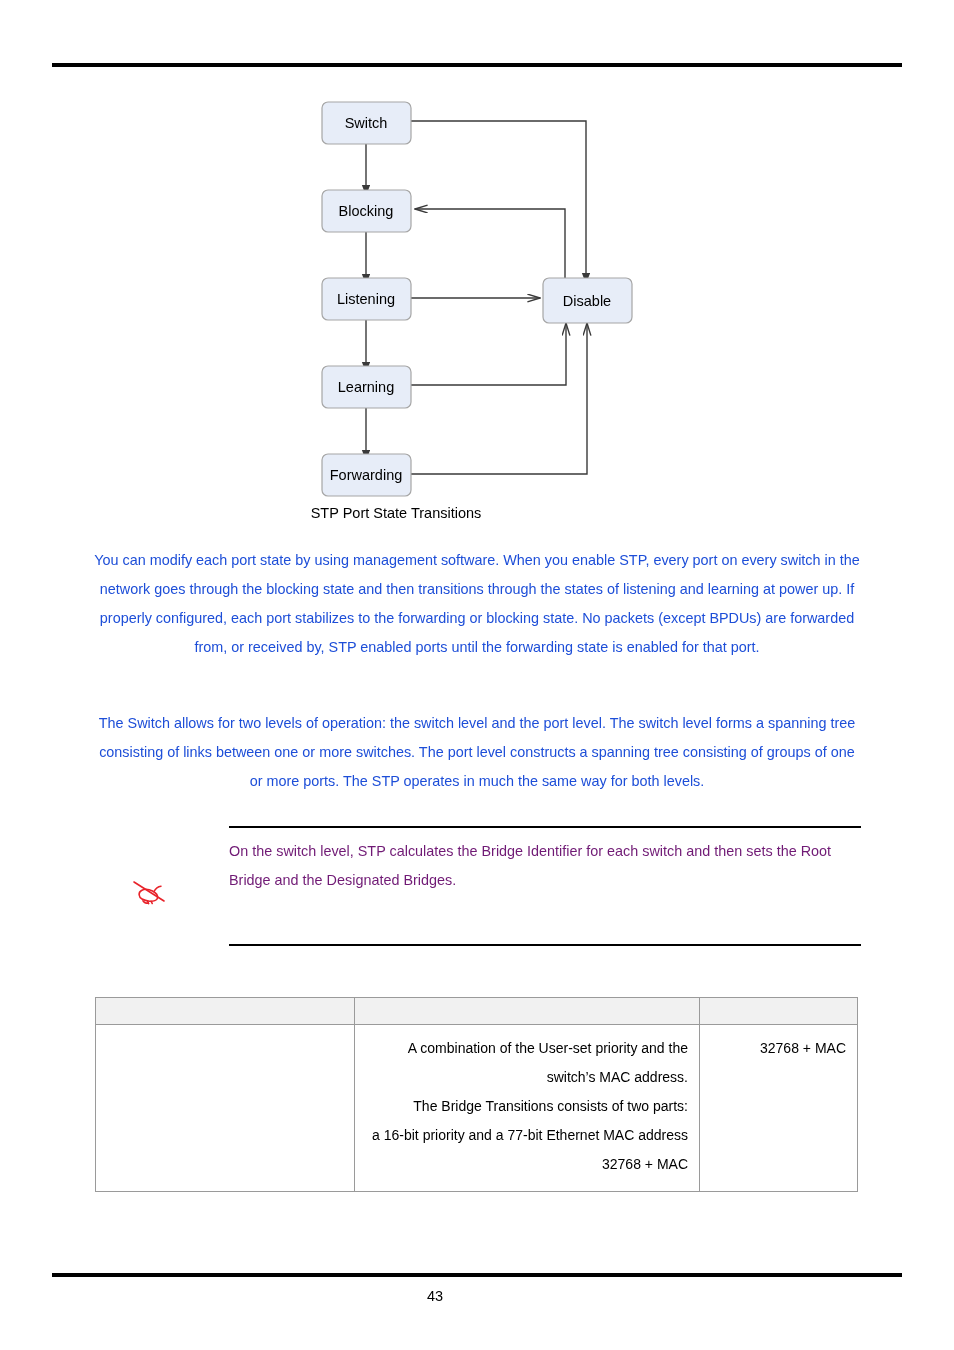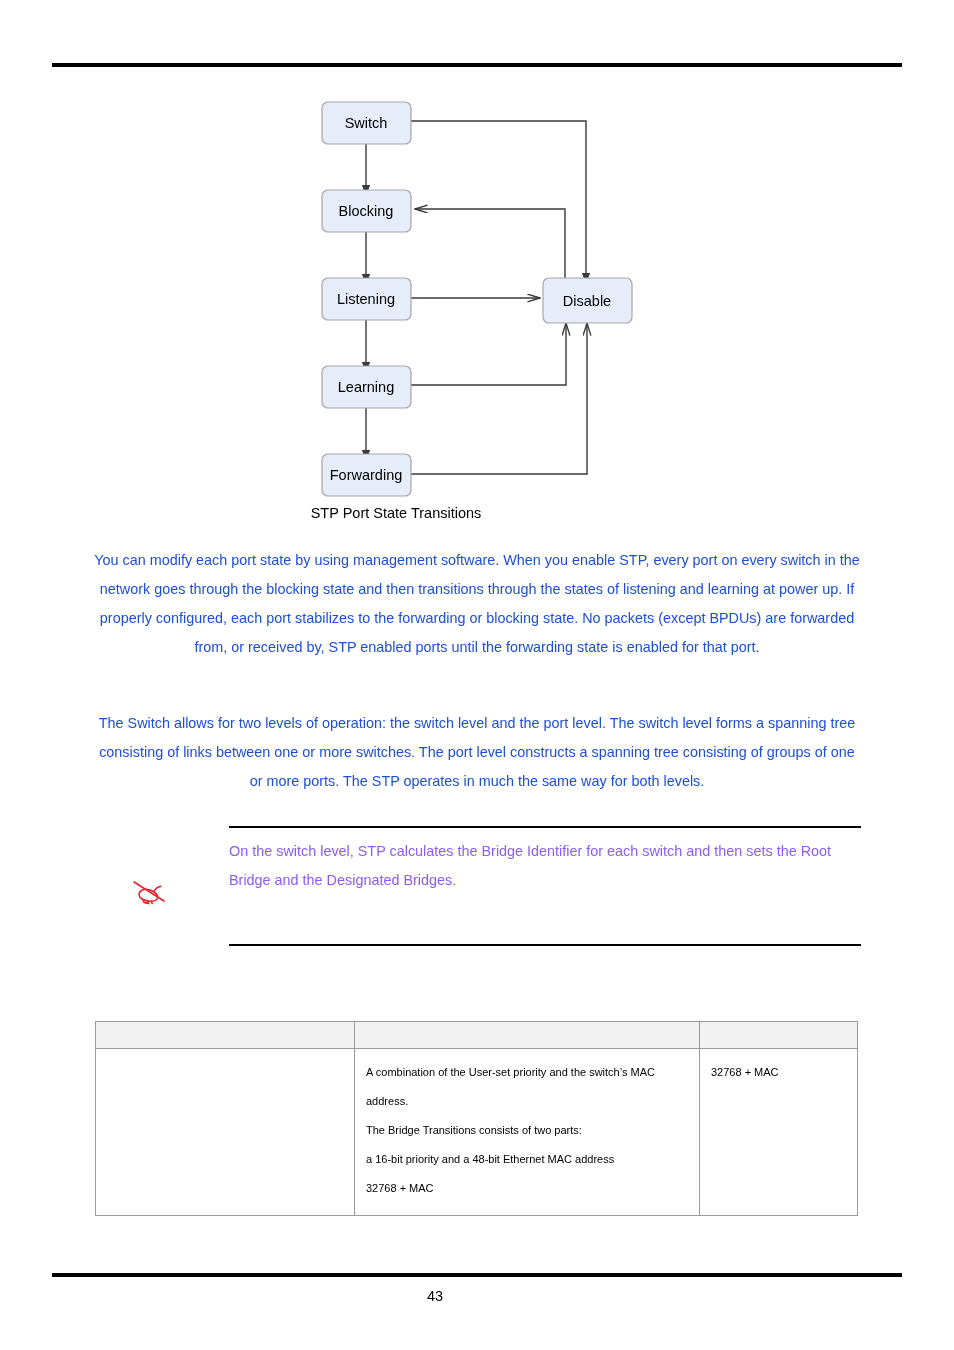--- a/index.html
+++ b/index.html
@@ -107,35 +107,36 @@
     width: 40px;
     height: 34px;
   }
   .note-text {
     position: absolute;
     left: 136px;
     top: 11px;
     width: 632px;
     font-size: 14.4px;
     line-height: 29px;
-    color: #8b5cf6;
+    color: #701a75;
   }
   .note-text p { margin: 0; }
   .note-text p.second { margin-top: 14px; }
 
   
   .param-table {
     position: absolute;
     left: 95px;
-    top: 1021px;
+    top: 997px;
     width: 762px;
     border-collapse: collapse;
     table-layout: fixed;
-    font-size: 11px;
+    font-size: 14px;
     color: #000;
+    text-align: right;
   }
   .param-table td {
     border: 1px solid #9a9a9a;
     vertical-align: top;
     padding: 9px 11px 12px 11px;
     line-height: 29px;
   }
   .param-table tr.head-row td {
     background: #f1f1f1;
     height: 26px;
@@ -247,21 +248,21 @@
         <td></td>
         <td></td>
         <td></td>
       </tr>
 
       <tr>
         <td class="cell-empty"></td>
         <td>
           <p>A combination of the User-set priority and the switch’s MAC address.</p>
           <p>The Bridge Transitions consists of two parts:</p>
-          <p>a 16-bit priority and a 48-bit Ethernet MAC address</p>
+          <p>a 16-bit priority and a 77-bit Ethernet MAC address</p>
           <p>32768 + MAC</p>
         </td>
         <td>32768 + MAC</td>
       </tr>
 
     </tbody>
   </table>
 
   <div class="footer-rule"></div>
 

